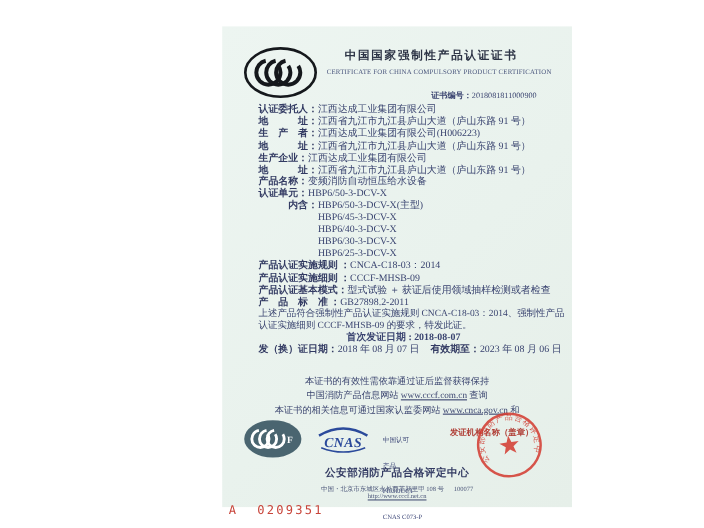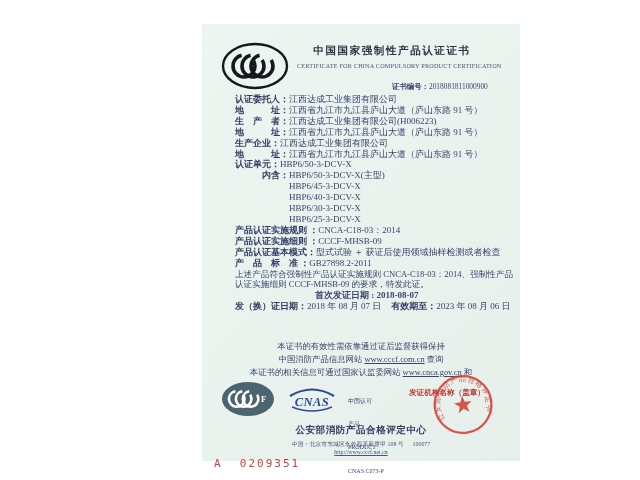--- a/index.html
+++ b/index.html
@@ -38,21 +38,21 @@
     font-weight:bold;white-space:nowrap;}
   .stamp{position:absolute;left:229px;top:348px;width:64px;height:64px;opacity:.85;
     transform:rotate(-8deg);}
   
   .issuer{position:absolute;left:0;top:400px;width:318px;text-align:center;
     font-size:9.6px;font-weight:bold;color:#333b63;letter-spacing:.5px;}
   .addr{position:absolute;left:0;top:416px;width:318px;text-align:center;
     font-size:5.9px;color:#4a5578;white-space:pre;}
   .site{position:absolute;left:0;top:425px;width:318px;text-align:center;
     font-size:5.9px;color:#4a5578;text-decoration:underline;}
-  .serial{position:absolute;left:176px;top:457px;font-size:11px;color:#c8443a;
+  .serial{position:absolute;left:170px;top:457px;font-size:11px;color:#c8443a;
     font-family:"DejaVu Sans Mono","Liberation Mono",monospace;letter-spacing:2px;white-space:pre;}
 </style>
 </head>
 <body>
 
 <div class="stage">
   <div class="paper">
 
     <div class="ccc-mark">
       <svg width="70" height="50" viewBox="0 0 70 50">
@@ -69,20 +69,21 @@
     </div>
     <div class="cert-no"><b>证书编号：</b><span>2018081811000900</span></div>
 
     <div class="rows">
       <div class="row"><span class="lbl">认证委托人：</span><span class="val">江西达成工业集团有限公司</span></div>
       <div class="row"><span class="lbl">地　　　址：</span><span class="val">江西省九江市九江县庐山大道（庐山东路 91 号）</span></div>
       <div class="row"><span class="lbl">生　产　者：</span><span class="val">江西达成工业集团有限公司(H006223)</span></div>
       <div class="row"><span class="lbl">地　　　址：</span><span class="val">江西省九江市九江县庐山大道（庐山东路 91 号）</span></div>
       <div class="row"><span class="lbl">生产企业：</span><span class="val">江西达成工业集团有限公司</span></div>
       <div class="row"><span class="lbl">地　　　址：</span><span class="val">江西省九江市九江县庐山大道（庐山东路 91 号）</span></div>
+      <div class="row"><span class="lbl">产品名称：</span><span class="val">变频消防自动恒压给水设备</span></div>
       <div class="row"><span class="lbl">认证单元：</span><span class="val">HBP6/50-3-DCV-X</span></div>
       <div class="row"><span class="lbl">　　　内含：</span><span class="val">HBP6/50-3-DCV-X(主型)</span></div>
       <div class="row"><span class="val indent">HBP6/45-3-DCV-X</span></div>
       <div class="row"><span class="val indent">HBP6/40-3-DCV-X</span></div>
       <div class="row"><span class="val indent">HBP6/30-3-DCV-X</span></div>
       <div class="row"><span class="val indent">HBP6/25-3-DCV-X</span></div>
       <div class="row"><span class="lbl">产品认证实施规则 ：</span><span class="val">CNCA-C18-03：2014</span></div>
       <div class="row"><span class="lbl">产品认证实施细则 ：</span><span class="val">CCCF-MHSB-09</span></div>
       <div class="row"><span class="lbl">产品认证基本模式：</span><span class="val">型式试验 ＋ 获证后使用领域抽样检测或者检查</span></div>
       <div class="row"><span class="lbl">产　品　标　准 ：</span><span class="val">GB27898.2-2011</span></div>

